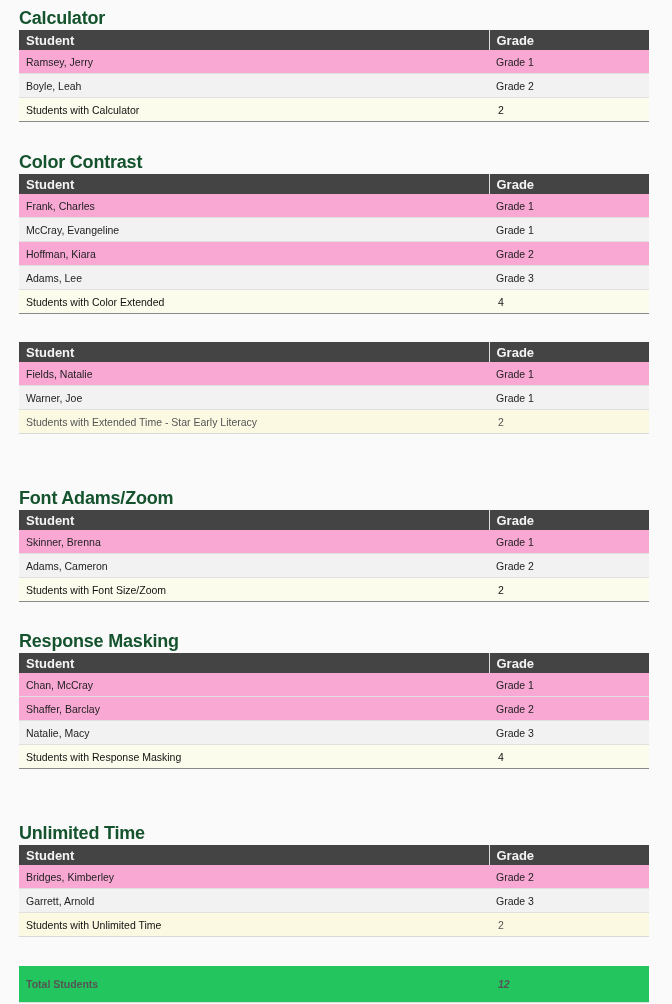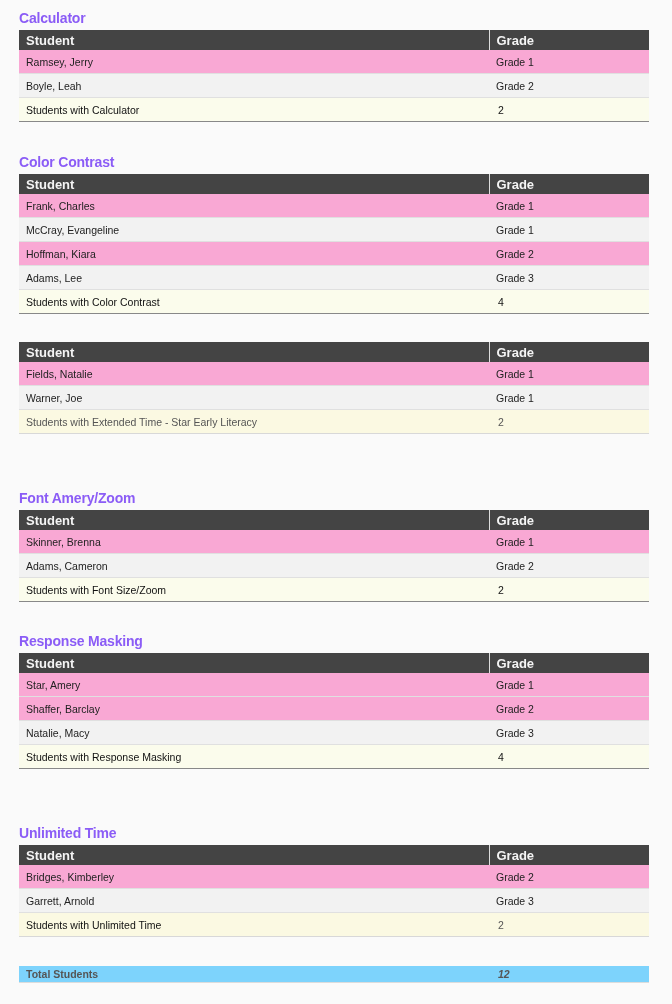--- a/index.html
+++ b/index.html
@@ -9,25 +9,25 @@
       width: 672px;
       height: 1004px;
       overflow: hidden;
       font-family: "Liberation Sans", "DejaVu Sans", sans-serif;
       color: #1a1a1a;
     }
     .page { position: relative; width: 672px; height: 1004px; }
     .section { position: absolute; left: 19px; width: 630px; }
     .section h2 {
       margin: 0;
-      font-size: 14px;
+      font-size: 18px;
       font-weight: bold;
       height: 24px;
       line-height: 24px;
-      color: #8b5cf6;
+      color: #14532d;
       letter-spacing: -0.2px;
     }
     table {
       width: 630px;
       border-collapse: collapse;
       table-layout: fixed;
       font-size: 10.5px;
     }
     col.c-student { width: 470px; }
     col.c-grade { width: 160px; }
@@ -51,21 +51,21 @@
     tr.even td { background: #f2f2f2; }
     tr.summary td {
       background: #fbfcec;
       font-weight: normal;
       color: #111;
       border-bottom: 1px solid #888;
     }
     tr.summary td.grade { padding-left: 9px; }
     tr.summary.muted td { color: #555; border-bottom: 1px solid #d8d8d8; background: #fbf9e2; }
     .total { position: absolute; left: 19px; top: 966px; width: 630px; }
-    .total table td { background: #7dd3fc; color: #555; font-weight: bold; border-bottom: 1px solid #dcdcdc; height: 16px; }
+    .total table td { background: #22c55e; color: #555; font-weight: bold; border-bottom: 1px solid #dcdcdc; height: 36px; }
     .total td.grade { padding-left: 9px; font-style: italic; }
   </style>
 </head>
 <body>
 
 <div class="page">
 
   <div class="section" style="top:6px;">
     <h2>Calculator</h2>
     <table>
@@ -116,21 +116,21 @@
       </tr>
       <tr class="odd">
         <td>Hoffman, Kiara</td>
         <td>Grade 2</td>
       </tr>
       <tr class="even">
         <td>Adams, Lee</td>
         <td>Grade 3</td>
       </tr>
       <tr class="summary">
-        <td>Students with Color Contrast</td>
+        <td>Students with Color Extended</td>
         <td class="grade">4</td>
       </tr>
     </tbody>
       </table>
   </div>
 
   <div class="section" style="top:342px;">
     <table>
       <colgroup>
           <col class="c-student">
@@ -151,21 +151,21 @@
       </tr>
       <tr class="summary muted">
         <td>Students with Extended Time - Star Early Literacy</td>
         <td class="grade">2</td>
       </tr>
     </tbody>
       </table>
   </div>
 
   <div class="section" style="top:486px;">
-    <h2>Font Amery/Zoom</h2>
+    <h2>Font Adams/Zoom</h2>
     <table>
       <colgroup>
           <col class="c-student">
           <col class="c-grade">
         </colgroup>
       <tbody>
           <tr>
         <th>Student</th>
         <th class="grade">Grade</th>
       </tr>
@@ -191,21 +191,21 @@
       <colgroup>
           <col class="c-student">
           <col class="c-grade">
         </colgroup>
       <tbody>
           <tr>
         <th>Student</th>
         <th class="grade">Grade</th>
       </tr>
       <tr class="odd">
-        <td>Star, Amery</td>
+        <td>Chan, McCray</td>
         <td>Grade 1</td>
       </tr>
       <tr class="odd">
         <td>Shaffer, Barclay</td>
         <td>Grade 2</td>
       </tr>
       <tr class="even">
         <td>Natalie, Macy</td>
         <td>Grade 3</td>
       </tr>

